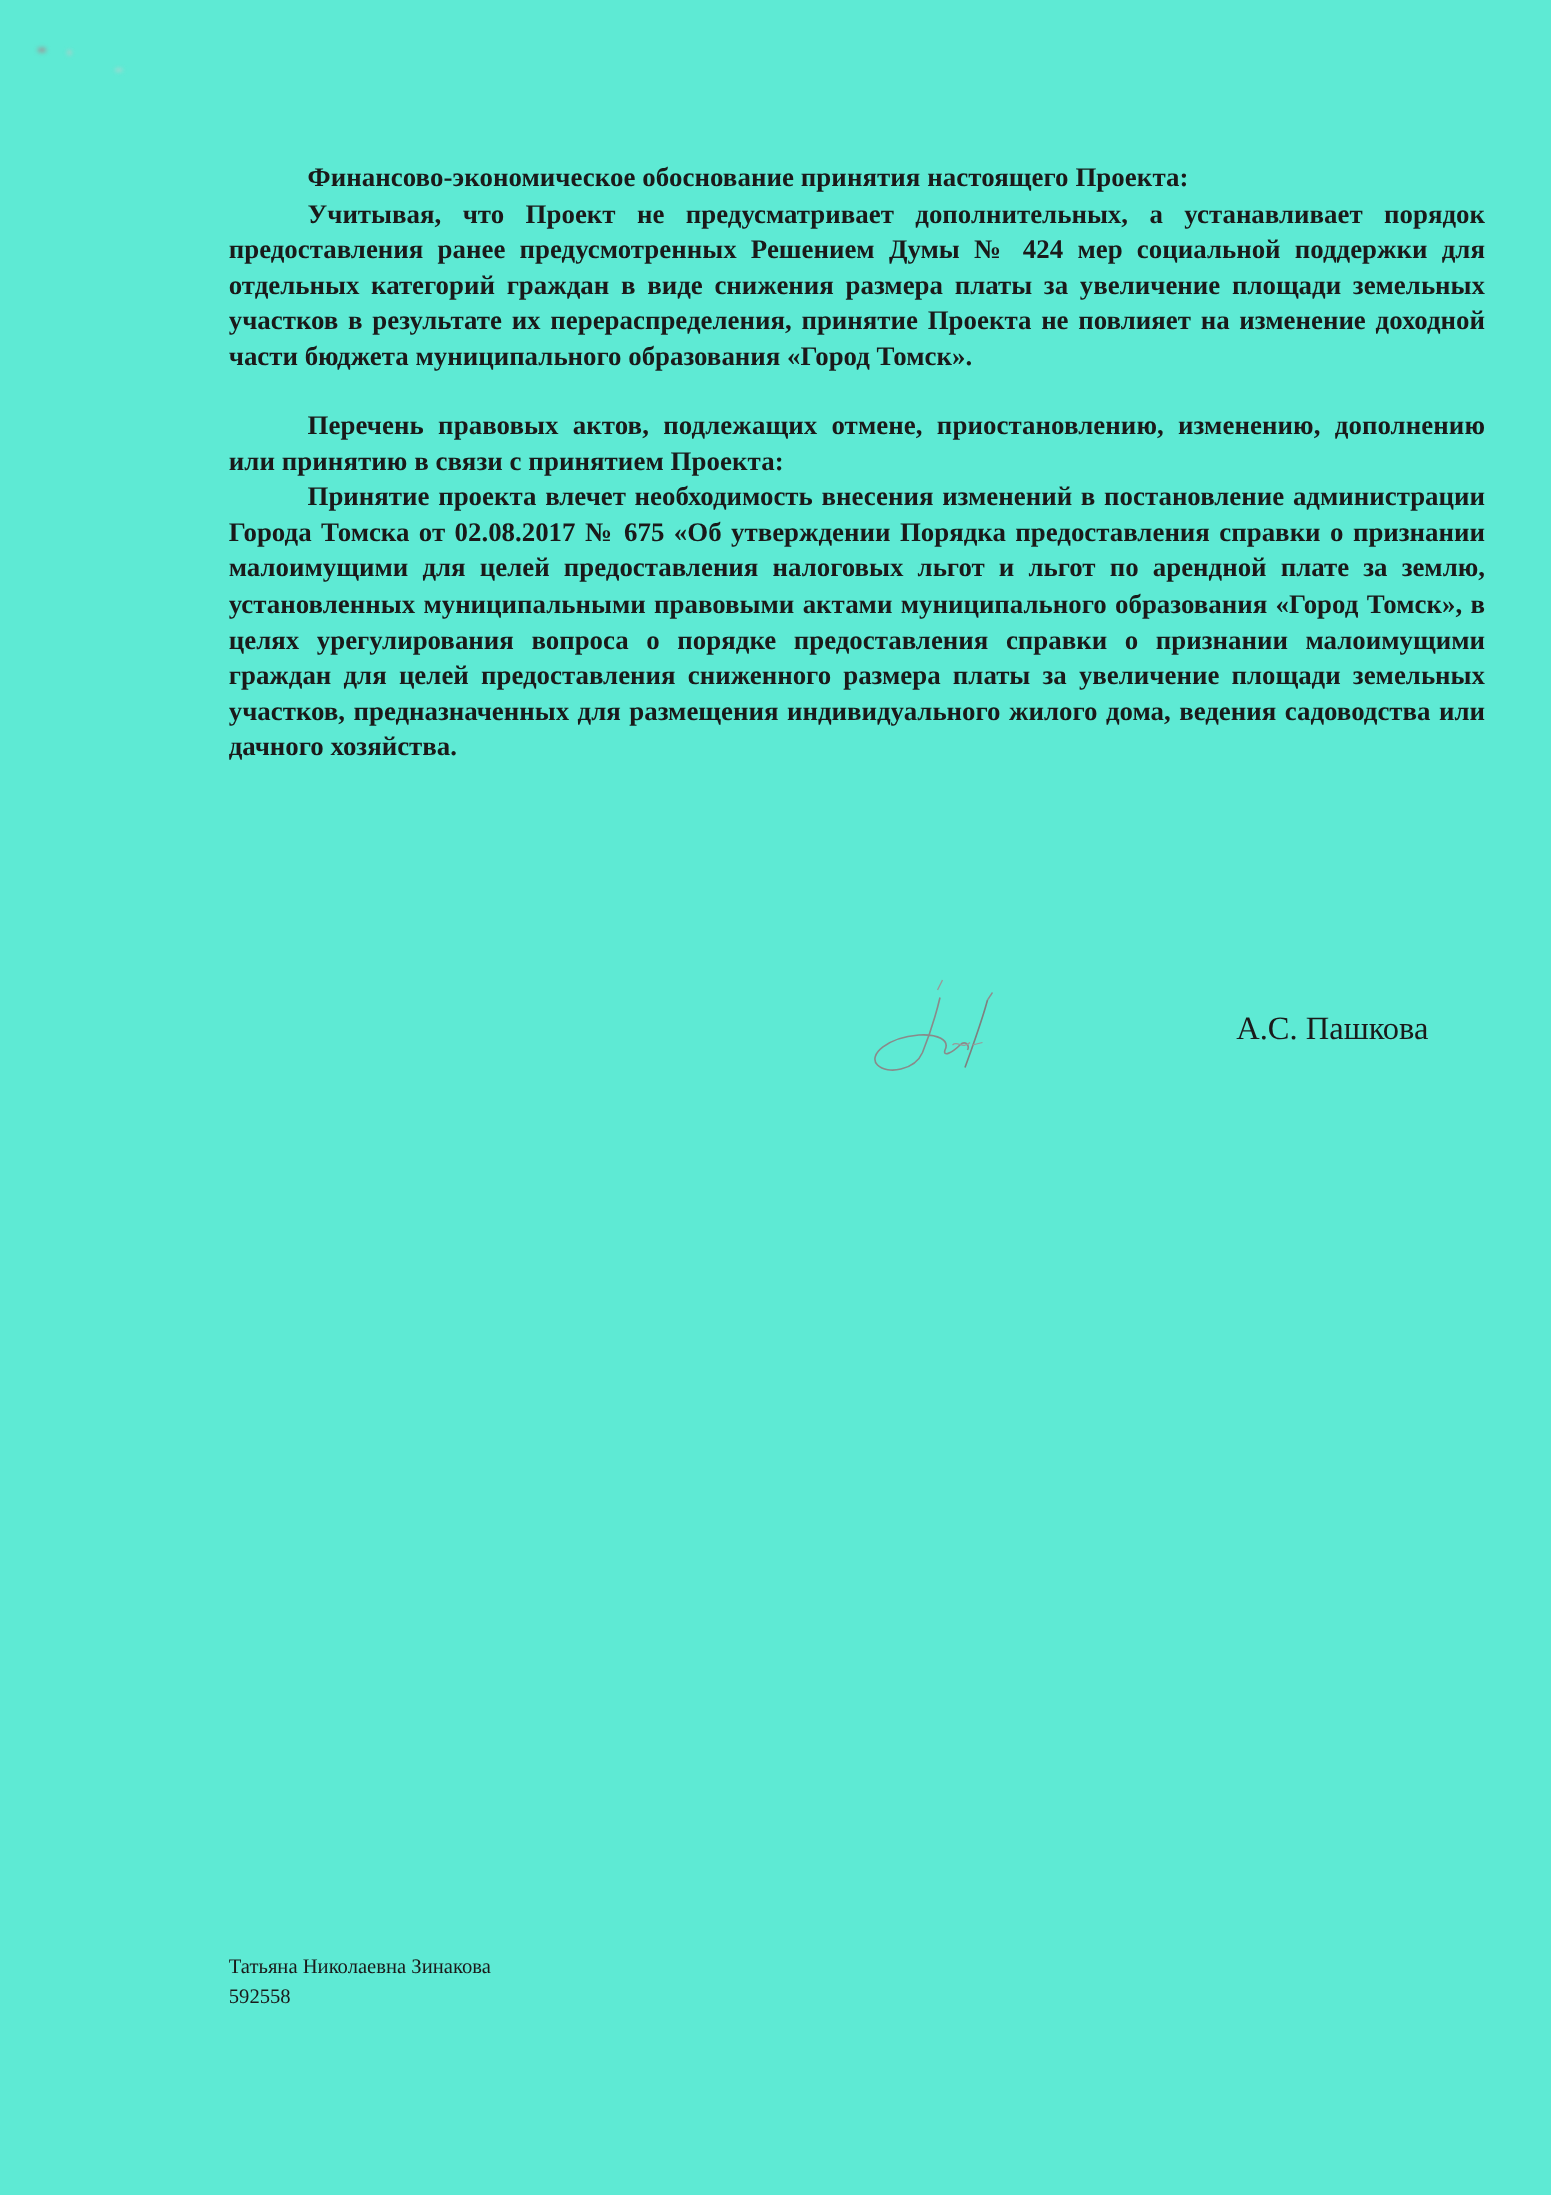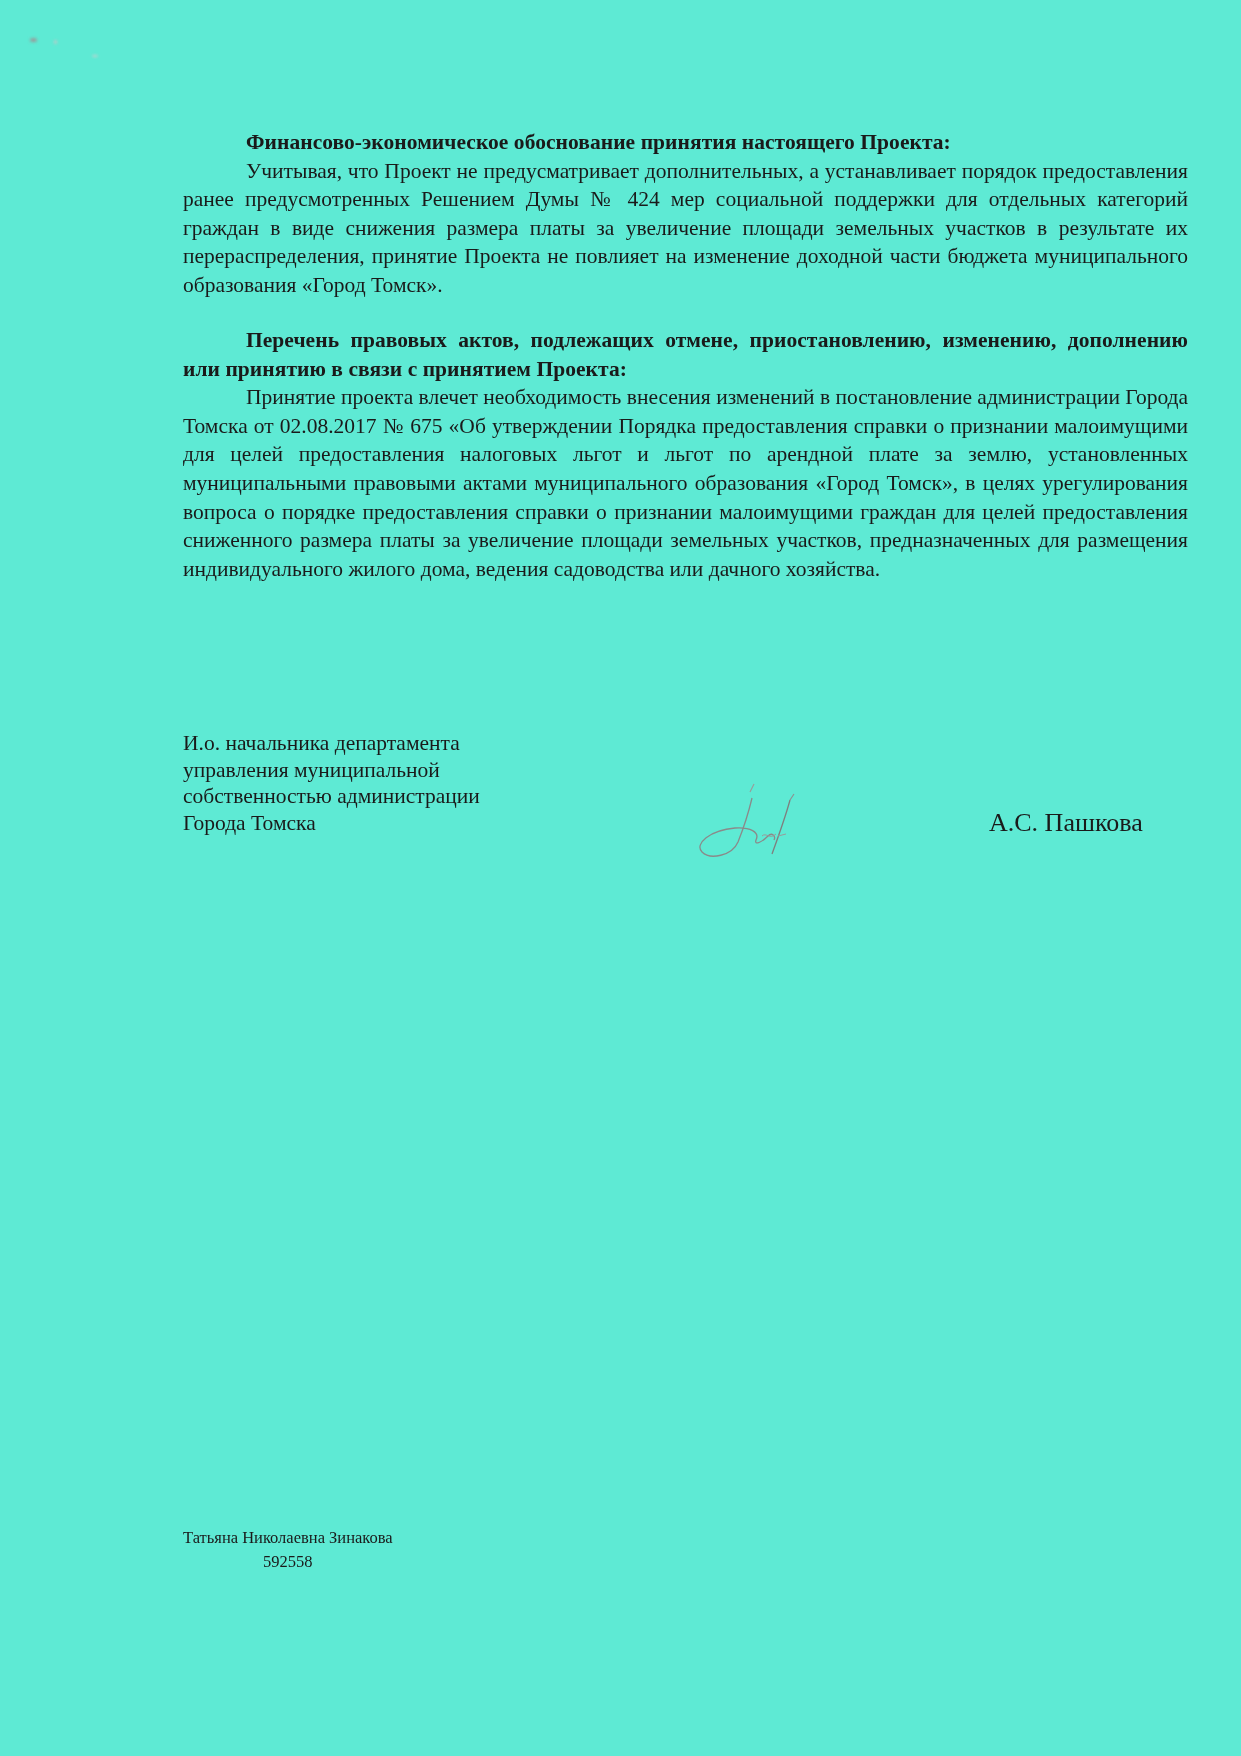--- a/index.html
+++ b/index.html
@@ -6,53 +6,47 @@
   body { width: 1241px; height: 1756px; position: relative; overflow: hidden; }
   .page {
     position: absolute; left: 0; top: 0; width: 1241px; height: 1756px;
     background: #5eead4; color: #1a1a1a;
     font-family: "Liberation Serif", "DejaVu Serif", serif;
   }
   .scan-mark { position: absolute; border-radius: 50%; background: #9a9a9a; filter: blur(1.5px); }
   .section { position: absolute; left: 183px; width: 1005px; font-size: 21.5px; line-height: 28.6px; }
   .heading { font-weight: bold; text-align: justify; text-indent: 63px; letter-spacing: 0.05px; }
   .heading.first { text-indent: 63px; text-align: left; }
-  .para { text-align: justify; text-indent: 63px; }
+  .para { text-align: justify; text-indent: 63px; font-weight: bold; }
   #sec1 { top: 128px; }
   #sec2 { top: 326px; }
   .sign-block { position: absolute; left: 183px; top: 730px; font-size: 21.5px; line-height: 26.6px; }
   .signer-name { position: absolute; left: 989px; top: 810px; font-size: 26px; line-height: 26.6px; }
   .signature { position: absolute; left: 690px; top: 770px; width: 170px; height: 95px; }
-  .footer { position: absolute; left: 183px; top: 1526px; font-size: 16.5px; line-height: 24px; text-align: center; }
+  .footer { position: absolute; left: 183px; top: 1561px; font-size: 16.5px; line-height: 24px; }
 </style>
 </head>
 <body>
 
 <div class="page">
 
   <div class="scan-mark" style="left:30px;top:38px;width:7px;height:4px;"></div>
   <div class="scan-mark" style="left:54px;top:40px;width:3px;height:4px;background:#c8c8c8;"></div>
   <div class="scan-mark" style="left:92px;top:55px;width:6px;height:2px;background:#cfcfcf;"></div>
 
   <div class="section" id="sec1">
     <div class="heading first">Финансово-экономическое обоснование принятия настоящего Проекта:</div>
     <div class="para">Учитывая, что Проект не предусматривает дополнительных, а устанавливает порядок предоставления ранее предусмотренных Решением Думы  № 424 мер социальной поддержки для отдельных категорий граждан в виде снижения размера платы за увеличение площади земельных участков в результате их перераспределения, принятие Проекта не повлияет на изменение доходной части бюджета муниципального образования «Город Томск».</div>
   </div>
 
   <div class="section" id="sec2">
     <div class="heading">Перечень правовых актов, подлежащих отмене, приостановлению, изменению, дополнению или принятию в связи с принятием Проекта:</div>
     <div class="para">Принятие проекта влечет необходимость внесения изменений в постановление администрации Города Томска от 02.08.2017 № 675 «Об утверждении Порядка предоставления справки о признании малоимущими для целей предоставления налоговых льгот и льгот по арендной плате за землю, установленных муниципальными правовыми актами муниципального образования «Город Томск», в целях урегулирования вопроса о порядке предоставления справки о признании малоимущими граждан для целей предоставления сниженного размера платы за увеличение площади земельных участков, предназначенных для размещения индивидуального жилого дома, ведения садоводства или дачного хозяйства.</div>
   </div>
 
-  <div class="sign-block">
-    <div>И.о. начальника департамента</div>
-    <div>управления муниципальной</div>
-    <div>собственностью администрации</div>
-    <div>Города Томска</div>
-  </div>
 
   <svg class="signature" viewBox="0 0 170 95">
     <path d="M62 28 C 58 45, 52 62, 48 72 C 42 86, 20 90, 12 82 C 4 74, 20 60, 45 58 C 60 57, 70 62, 66 70 C 64 76, 72 72, 78 66 C 82 62, 86 66, 84 70" fill="none" stroke="#8a8a8a" stroke-width="1.3"></path>
     <path d="M60 22 L 64 14" fill="none" stroke="#9a9a9a" stroke-width="1.1"></path>
     <path d="M72 66 C 76 62, 80 70, 86 64" fill="none" stroke="#9a9a9a" stroke-width="1"></path>
     <path d="M100 30 C 96 45, 90 62, 82 84" fill="none" stroke="#7f7f7f" stroke-width="1.3"></path>
     <path d="M100 30 L 104 24" fill="none" stroke="#8f8f8f" stroke-width="1.1"></path>
     <path d="M88 66 L 96 64" fill="none" stroke="#9a9a9a" stroke-width="1"></path>
   </svg>
 

